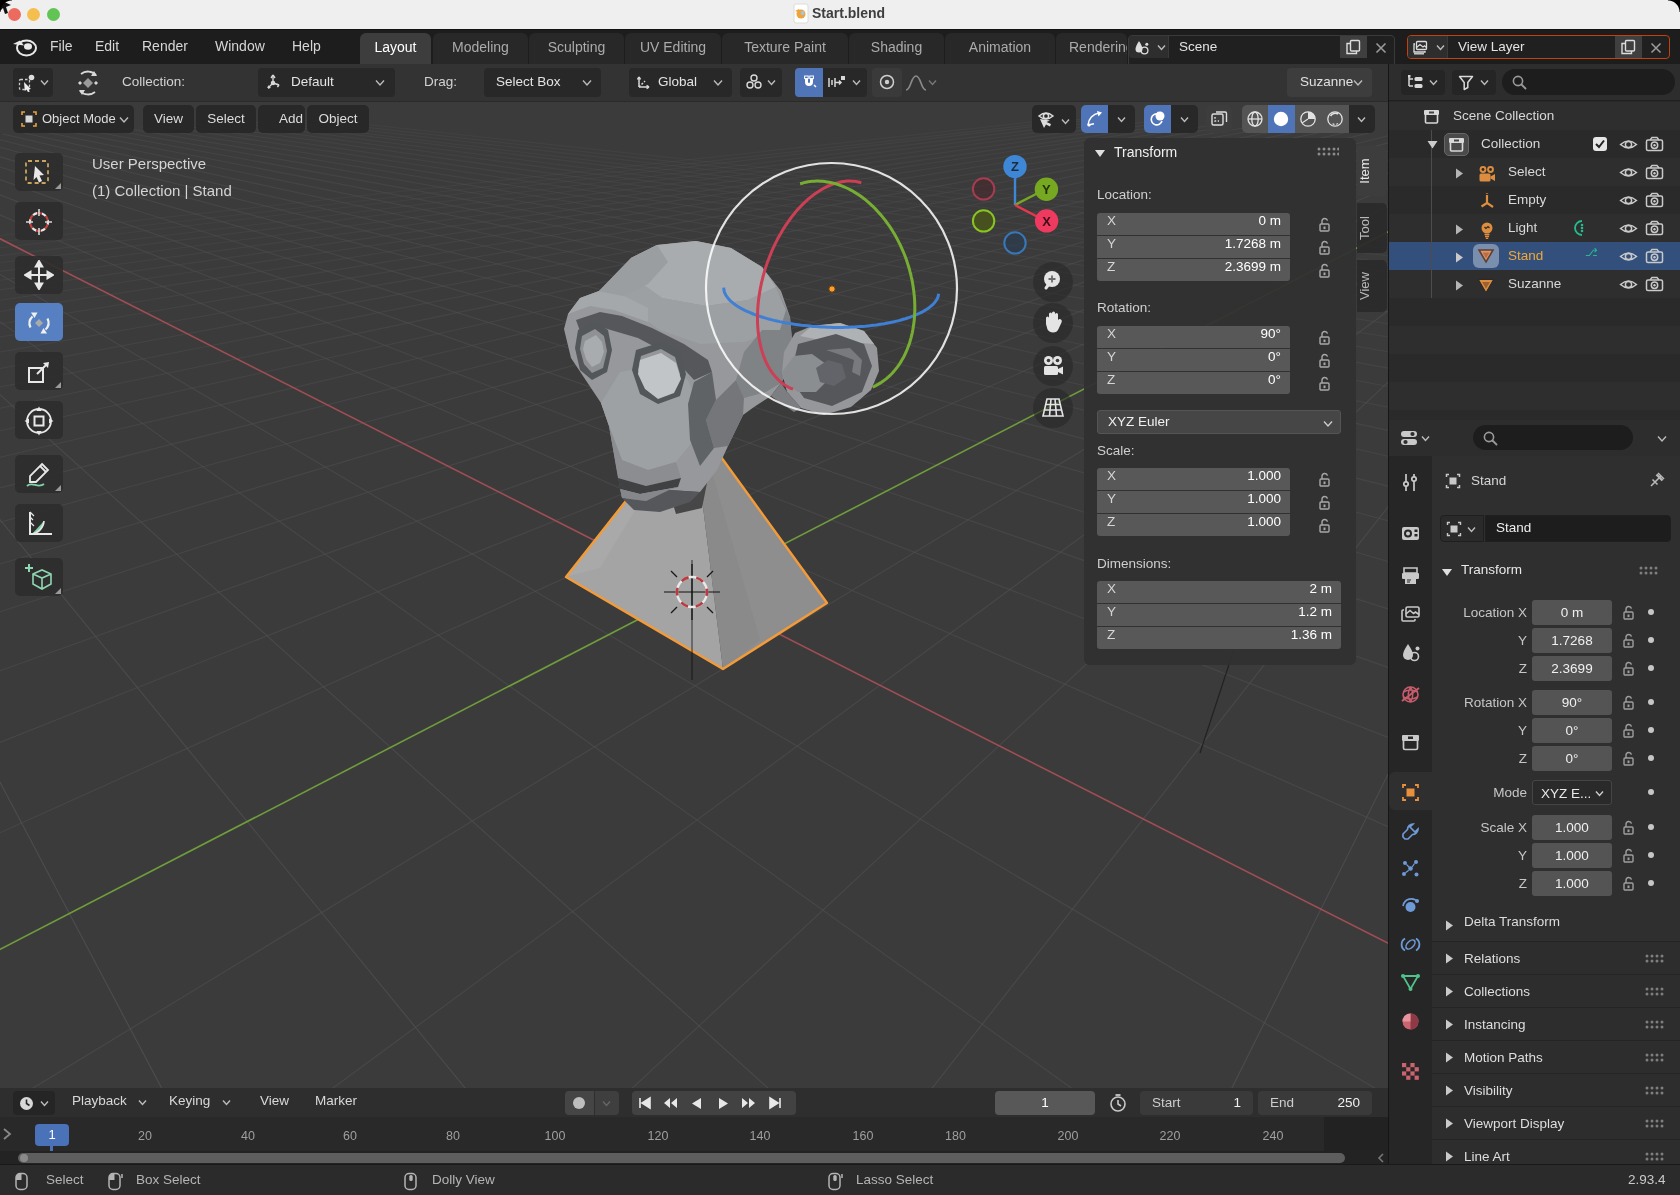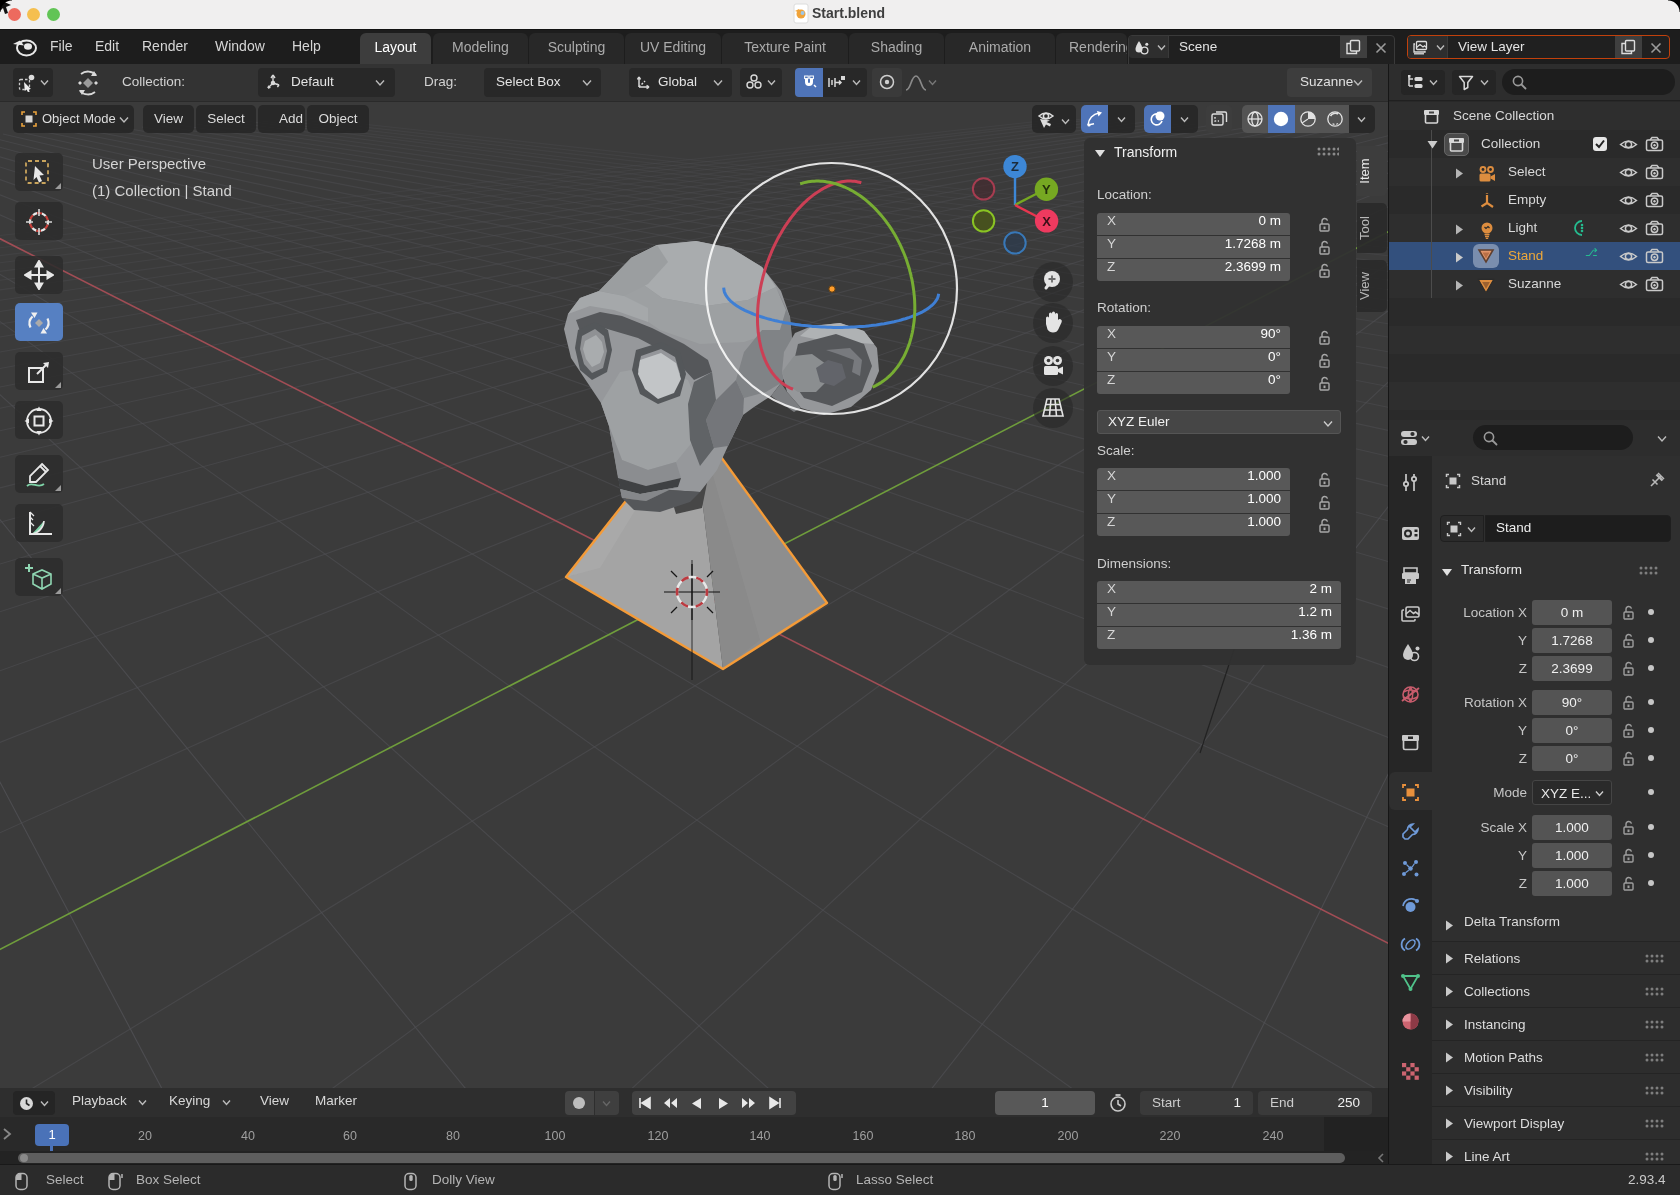--- a/index.html
+++ b/index.html
@@ -1482,21 +1482,21 @@
     </div>
     <div id="ruler">
         <span class="abs" style="left:125px;top:12px;width:40px;text-align:center;">20</span>
         <span class="abs" style="left:228px;top:12px;width:40px;text-align:center;">40</span>
         <span class="abs" style="left:330px;top:12px;width:40px;text-align:center;">60</span>
         <span class="abs" style="left:433px;top:12px;width:40px;text-align:center;">80</span>
         <span class="abs" style="left:535px;top:12px;width:40px;text-align:center;">100</span>
         <span class="abs" style="left:638px;top:12px;width:40px;text-align:center;">120</span>
         <span class="abs" style="left:740px;top:12px;width:40px;text-align:center;">140</span>
         <span class="abs" style="left:843px;top:12px;width:40px;text-align:center;">160</span>
-        <span class="abs" style="left:945px;top:12px;width:40px;text-align:center;">180</span>
+        <span class="abs" style="left:945px;top:12px;width:40px;text-align:left;">180</span>
         <span class="abs" style="left:1048px;top:12px;width:40px;text-align:center;">200</span>
         <span class="abs" style="left:1150px;top:12px;width:40px;text-align:center;">220</span>
         <span class="abs" style="left:1253px;top:12px;width:40px;text-align:center;">240</span>
       <div class="abs" style="left:1324px;top:0;width:64px;height:34px;background:#00000028;"></div>
       <div class="abs" style="left:50px;top:27px;width:3px;height:25px;background:#4a72b8;"></div>
       <div class="abs" style="left:35px;top:7px;width:34px;height:22px;background:#4a72b8;border-radius:4px;text-align:center;line-height:22px;color:#fff;font-size:13px;">1</div>
       <svg class="abs" style="left:2px;top:10px" width="10" height="14">
           <path d="M2 2 L8 7 L2 12" stroke="#888" stroke-width="1.8" fill="none"></path>
         </svg>
     </div>

